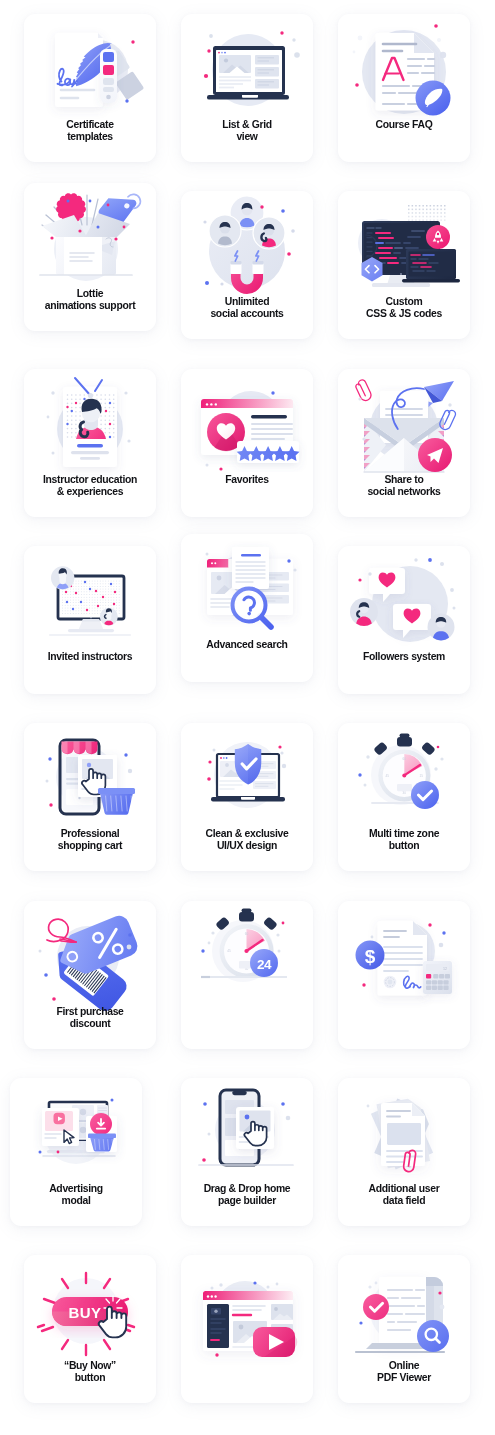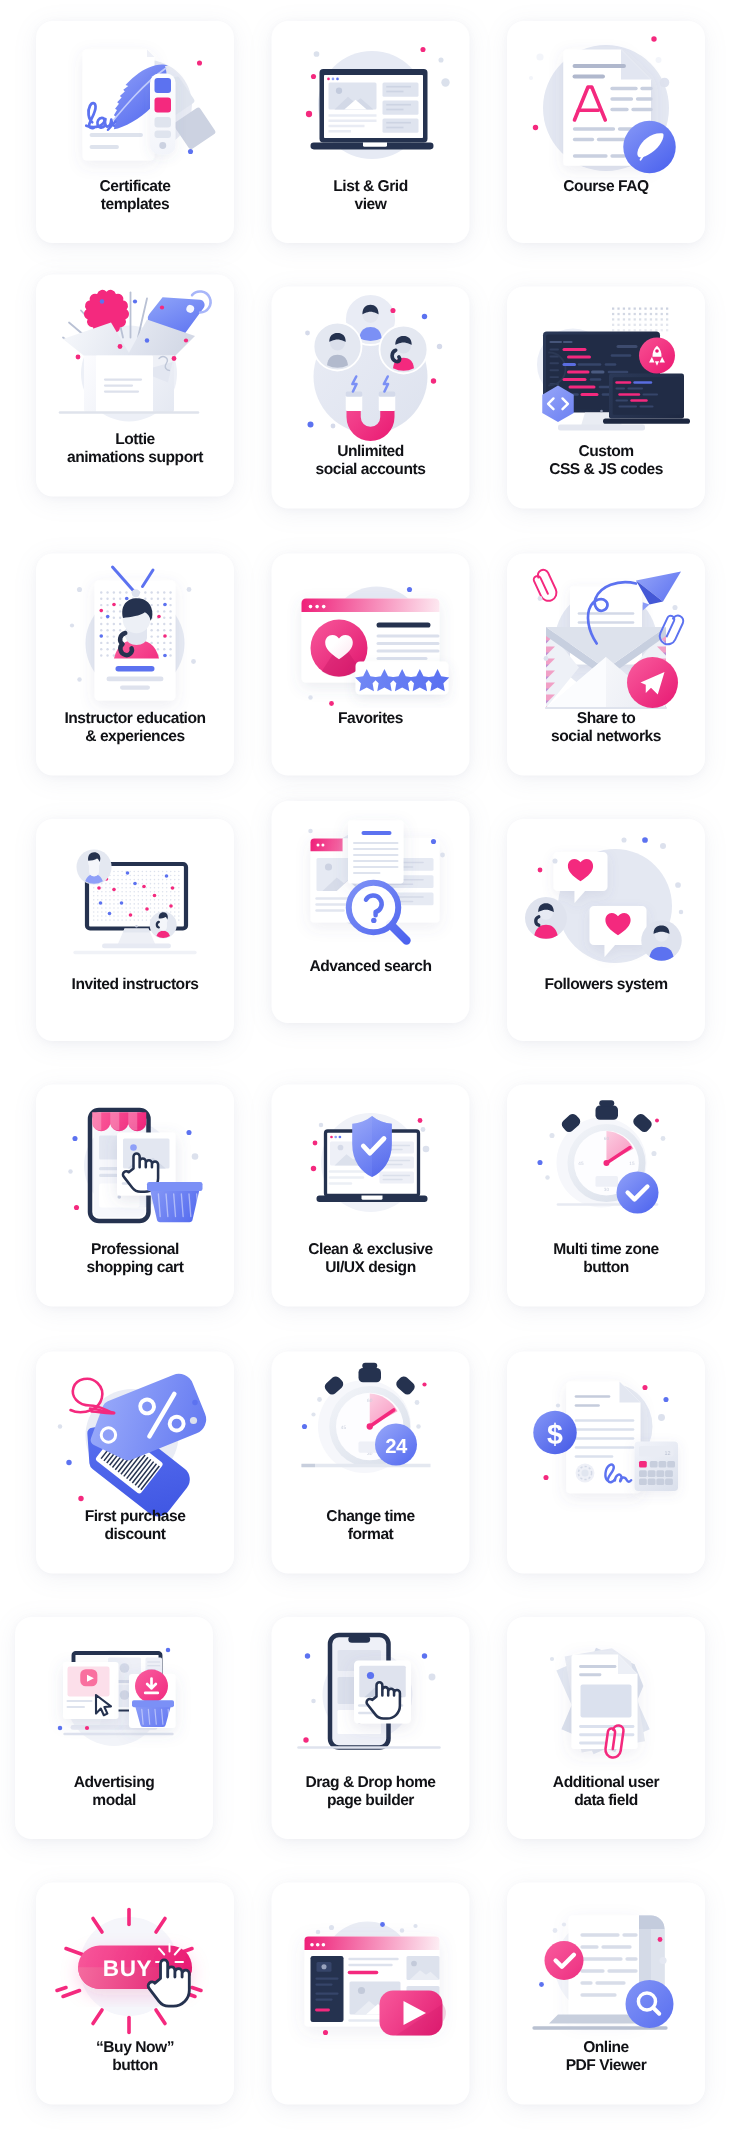--- a/index.html
+++ b/index.html
@@ -1430,24 +1430,20 @@
           <circle cx="83" cy="54" r="14" fill="url(#c17)"></circle>
           <text x="83" y="59.5" font-size="13.5" font-weight="bold" fill="#ffffff" text-anchor="middle" font-family="Liberation Sans" letter-spacing="-0.4">24</text>
           <circle cx="32" cy="24" r="1.6" fill="#dfe4ee"></circle>
           <circle cx="22" cy="42" r="1.7" fill="#5c72f0"></circle>
           <circle cx="102" cy="14" r="1.4" fill="#f4297e"></circle>
           <circle cx="97" cy="26" r="1.6" fill="#dfe4ee"></circle>
           <circle cx="28" cy="34" r="1.4" fill="#dfe4ee"></circle>
           <circle cx="98" cy="42" r="1.5" fill="#dfe4ee"></circle>
         </svg>
       </div>
-      <div class="label">
-        <span class="ln">Change time</span>
-        <span class="ln">format</span>
-      </div>
     </div>
 <div class="card" style="left:338px;top:901px">
       <div class="illu">
         <svg viewBox="0 0 132 95" xmlns="http://www.w3.org/2000/svg">
           <defs>
             <linearGradient id="c18" x1="18" y1="34" x2="46" y2="62" gradientUnits="userSpaceOnUse">
               <stop offset="0" stop-color="#8294f6"></stop>
               <stop offset="1" stop-color="#4257e6"></stop>
             </linearGradient>
             <linearGradient id="c18c" x1="84" y1="52" x2="116" y2="94" gradientUnits="userSpaceOnUse">

